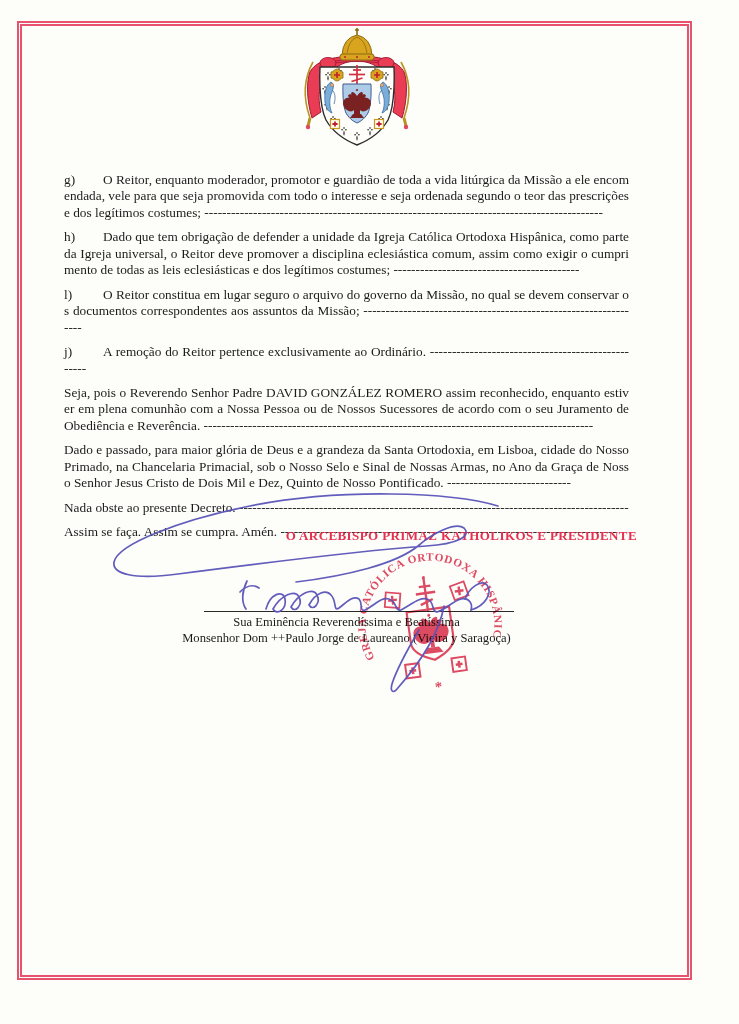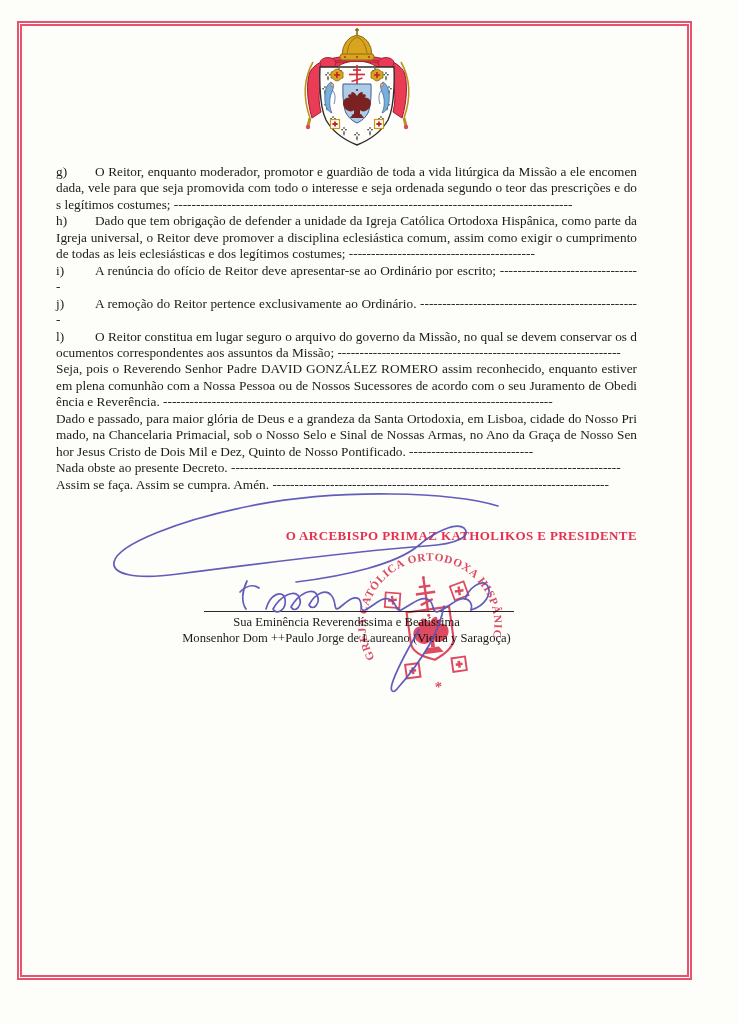--- a/index.html
+++ b/index.html
@@ -10,21 +10,21 @@
   }
   .frame{
     position:absolute;left:17px;top:21px;width:675px;height:959px;
     border:5px double #e7536f;box-sizing:border-box;pointer-events:none;
   }
   .crest{position:absolute;left:297px;top:26px;width:120px;height:126px;z-index:2;}
   .content{
     position:absolute;left:56px;top:164px;width:581px;z-index:2;
     font-size:13.3px;line-height:16.45px;
   }
-  .para{margin:0;text-align:justify;word-break:break-all;}
+  .para{margin:8px;text-align:justify;word-break:break-all;}
   .para .plabel{display:inline-block;width:39px;word-break:normal;}
   .sig-heading{
     position:absolute;left:56px;top:528px;width:581px;text-align:right;
     color:#e53050;font-weight:bold;font-size:13px;letter-spacing:.4px;z-index:2;
   }
   .sig-line{position:absolute;left:204px;top:611px;width:310px;height:1px;background:#2a2a2a;z-index:2;}
   .sig-names{
     position:absolute;left:56px;top:615px;width:581px;text-align:center;
     font-size:12.6px;line-height:15.5px;z-index:2;
   }
@@ -121,23 +121,22 @@
       <circle cx="60" cy="64" r="1.1"></circle>
     </g>
 
     <use href="#sq" x="38" y="98"></use>
       <use href="#sq" x="82" y="98"></use>
   </svg>
 
   <div class="content">
     <p class="para"><span class="plabel">g)</span><span>O Reitor, enquanto moderador, promotor e guardião de toda a vida litúrgica da Missão a ele encomendada, vele para que seja promovida com todo o interesse e seja ordenada segundo o teor das prescrições e dos legítimos costumes; ------------------------------------------------------------------------------------------</span></p>
     <p class="para"><span class="plabel">h)</span><span>Dado que tem obrigação de defender a unidade da Igreja Católica Ortodoxa Hispânica, como parte da Igreja universal, o Reitor deve promover a disciplina eclesiástica comum, assim como exigir o cumprimento de todas as leis eclesiásticas e dos legítimos costumes; ------------------------------------------</span></p>
-    <p class="para"><span class="plabel">i)</span><span>A renúncia do ofício de Reitor deve apresentar-se ao Ordinário por escrito; --------------------------------</span></p>
+    <p class="para"><span class="plabel">l)</span><span>O Reitor constitua em lugar seguro o arquivo do governo da Missão, no qual se devem conservar os documentos correspondentes aos assuntos da Missão; ----------------------------------------------------------------</span></p>
     <p class="para"><span class="plabel">j)</span><span>A remoção do Reitor pertence exclusivamente ao Ordinário. --------------------------------------------------</span></p>
-    <p class="para"><span class="plabel">l)</span><span>O Reitor constitua em lugar seguro o arquivo do governo da Missão, no qual se devem conservar os documentos correspondentes aos assuntos da Missão; ----------------------------------------------------------------</span></p>
     <p class="para"><span>Seja, pois o Reverendo Senhor Padre DAVID GONZÁLEZ ROMERO assim reconhecido, enquanto estiver em plena comunhão com a Nossa Pessoa ou de Nossos Sucessores de acordo com o seu Juramento de Obediência e Reverência. ----------------------------------------------------------------------------------------</span></p>
     <p class="para"><span>Dado e passado, para maior glória de Deus e a grandeza da Santa Ortodoxia, em Lisboa, cidade do Nosso Primado, na Chancelaria Primacial, sob o Nosso Selo e Sinal de Nossas Armas, no Ano da Graça de Nosso Senhor Jesus Cristo de Dois Mil e Dez, Quinto de Nosso Pontificado. ----------------------------</span></p>
     <p class="para"><span>Nada obste ao presente Decreto. ----------------------------------------------------------------------------------------</span></p>
     <p class="para"><span>Assim se faça. Assim se cumpra. Amén. ----------------------------------------------------------------------------</span></p>
   </div>
 
   <div class="sig-heading">O ARCEBISPO PRIMAZ KATHOLIKOS E PRESIDENTE</div>
 
   <div class="sig-line"></div>
   <div class="sig-names">

